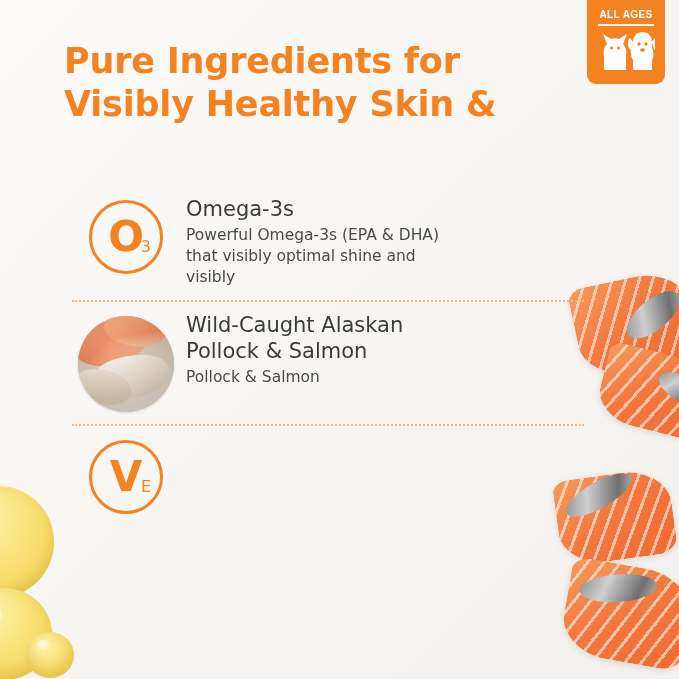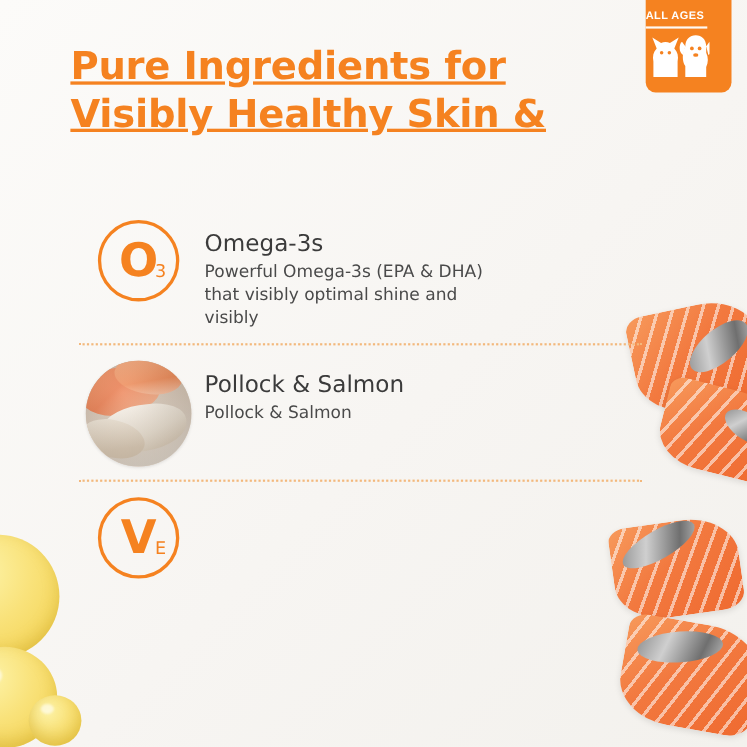--- a/index.html
+++ b/index.html
@@ -26,20 +26,21 @@
     position: absolute;
     top: 0;
     right: 14px;
     width: 78px;
     height: 84px;
     background: #f58220;
     border-bottom-left-radius: 9px;
     border-bottom-right-radius: 9px;
     display: flex;
     flex-direction: column;
+    align-items: center;
     padding-top: 9px;
     box-sizing: border-box;
     z-index: 6;
   }
   .badge-label {
     color: #ffffff;
     font-size: 10px;
     font-weight: bold;
     letter-spacing: .4px;
     line-height: 12px;
@@ -62,21 +63,21 @@
     left: 64px;
     width: 540px;
     color: #f58220;
     font-family: "DejaVu Sans", sans-serif;
     font-weight: bold;
     font-size: 35px;
     line-height: 43px;
     letter-spacing: -0.2px;
     z-index: 5;
   }
-  .headline div { white-space: nowrap; text-decoration: underline; }
+  .headline div { white-space: nowrap; }
 
   
   .features {
     position: absolute;
     top: 186px;
     left: 72px;
     width: 520px;
     z-index: 5;
   }
   .feature {
@@ -94,21 +95,20 @@
   }
   .feature .body {
     padding-left: 6px;
   }
   .ftitle {
     color: #3b3b3b;
     font-size: 21px;
     line-height: 26px;
     font-family: "DejaVu Sans", sans-serif;
     margin-bottom: 3px;
-    margin-top: 12px;
   }
   .fdesc {
     color: #4a4a4a;
     font-size: 15.5px;
     line-height: 21px;
     font-family: "DejaVu Sans", sans-serif;
     max-width: 330px;
   }
   .divider {
     height: 0;
@@ -310,20 +310,21 @@
           <div class="p-bg"></div>
           <div class="salmon"></div>
           <div class="salmon2"></div>
           <div class="pollock"></div>
           <div class="pollock2"></div>
           <div class="shade"></div>
         </div>
       </div>
       <div class="body">
         <div class="ftitle">
+          <div>Wild-Caught Alaskan</div>
           <div>Pollock &amp; Salmon</div>
         </div>
         <div class="fdesc" style="max-width:340px">
           <div>Pollock &amp; Salmon</div>
         </div>
       </div>
     </div>
 
     <div class="divider"></div>
 

